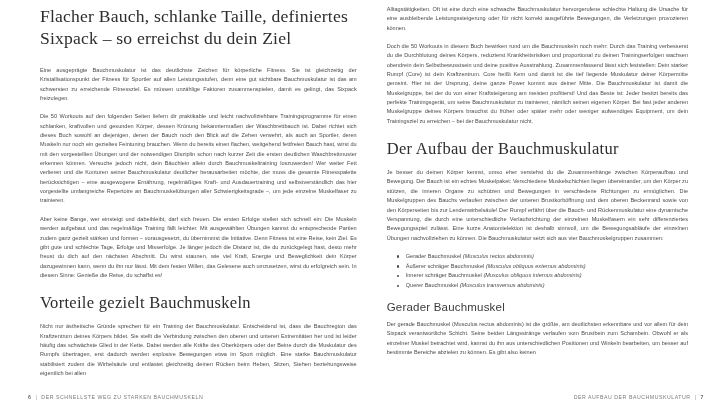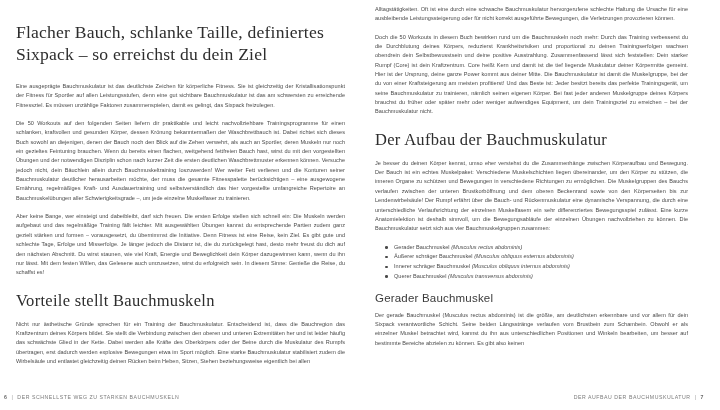--- a/index.html
+++ b/index.html
@@ -21,21 +21,21 @@
     position: relative;
     background: #ffffff;
   }
   .page {
     width: 360px;
     height: 410px;
     box-sizing: border-box;
     position: relative;
     background: #ffffff;
   }
-  .page-left  { padding: 16px 15px 0 16px; }
+  .page-left  { padding: 0 15px 0 16px; margin-left: 24px; }
   .page-right { padding: 0 32px 0 15px; }
 
   .content {
     padding-top: 5px;
   }
 
   h1.title {
     font-family: "Liberation Serif", serif;
     font-weight: normal;
     font-size: 17.6px;
@@ -125,21 +125,21 @@
 <body>
 
 <div class="spread">
 
   <div class="page page-left">
     <div class="content">
       <h1 class="title">Flacher Bauch, schlanke Taille, definiertes Sixpack – so erreichst du dein Ziel</h1>
       <p class="body">Eine ausgeprägte Bauchmuskulatur ist das deutlichste Zeichen für körperliche Fitness. Sie ist gleichzeitig der Kristallisationspunkt der Fitness für Sportler auf allen Leistungsstufen, denn eine gut sichtbare Bauchmuskulatur ist das am schwersten zu erreichende Fitnessziel. Es müssen unzählige Faktoren zusammenspielen, damit es gelingt, das Sixpack freizulegen.</p>
       <p class="body">Die 50 Workouts auf den folgenden Seiten liefern dir praktikable und leicht nachvollziehbare Trainingsprogramme für einen schlanken, kraftvollen und gesunden Körper, dessen Krönung bekanntermaßen der Waschbrettbauch ist. Dabei richtet sich dieses Buch sowohl an diejenigen, denen der Bauch noch den Blick auf die Zehen verwehrt, als auch an Sportler, deren Muskeln nur noch ein gezieltes Feintuning brauchen. Wenn du bereits einen flachen, weitgehend fettfreien Bauch hast, wirst du mit den vorgestellten Übungen und der notwendigen Disziplin schon nach kurzer Zeit die ersten deutlichen Waschbrettmuster erkennen können. Versuche jedoch nicht, dein Bäuchlein allein durch Bauchmuskeltraining loszuwerden! Wer weiter Fett verlieren und die Konturen seiner Bauchmuskulatur deutlicher herausarbeiten möchte, der muss die gesamte Fitnesspalette berücksichtigen – eine ausgewogene Ernährung, regelmäßiges Kraft- und Ausdauertraining und selbstverständlich das hier vorgestellte umfangreiche Repertoire an Bauchmuskelübungen aller Schwierigkeitsgrade –, um jede einzelne Muskelfaser zu trainieren.</p>
       <p class="body">Aber keine Bange, wer einsteigt und dabeibleibt, darf sich freuen. Die ersten Erfolge stellen sich schnell ein: Die Muskeln werden aufgebaut und das regelmäßige Training fällt leichter. Mit ausgewählten Übungen kannst du entsprechende Partien zudem ganz gezielt stärken und formen – vorausgesetzt, du übernimmst die Initiative. Denn Fitness ist eine Reise, kein Ziel. Es gibt gute und schlechte Tage, Erfolge und Misserfolge. Je länger jedoch die Distanz ist, die du zurückgelegt hast, desto mehr freust du dich auf den nächsten Abschnitt. Du wirst staunen, wie viel Kraft, Energie und Beweglichkeit dein Körper dazugewinnen kann, wenn du ihn nur lässt. Mit dem festen Willen, das Gelesene auch umzusetzen, wirst du erfolgreich sein. In diesem Sinne: Genieße die Reise, du schaffst es!</p>
-      <h2 class="section">Vorteile stellt Bauchmuskeln</h2>
+      <h2 class="section">Vorteile gezielt Bauchmuskeln</h2>
       <p class="body">Nicht nur ästhetische Gründe sprechen für ein Training der Bauchmuskulatur. Entscheidend ist, dass die Bauchregion das Kraftzentrum deines Körpers bildet. Sie stellt die Verbindung zwischen den oberen und unteren Extremitäten her und ist leider häufig das schwächste Glied in der Kette. Dabei werden alle Kräfte des Oberkörpers oder der Beine durch die Muskulatur des Rumpfs übertragen, erst dadurch werden explosive Bewegungen etwa im Sport möglich. Eine starke Bauchmuskulatur stabilisiert zudem die Wirbelsäule und entlastet gleichzeitig deinen Rücken beim Heben, Sitzen, Stehen beziehungsweise eigentlich bei allen</p>
     </div>
     <div class="footer footer-left">
       <span class="pagenum">6</span>
       <span class="sep">|</span>
       <span>Der schnellste Weg zu starken Bauchmuskeln</span>
     </div>
   </div>
 
   <div class="page page-right">

